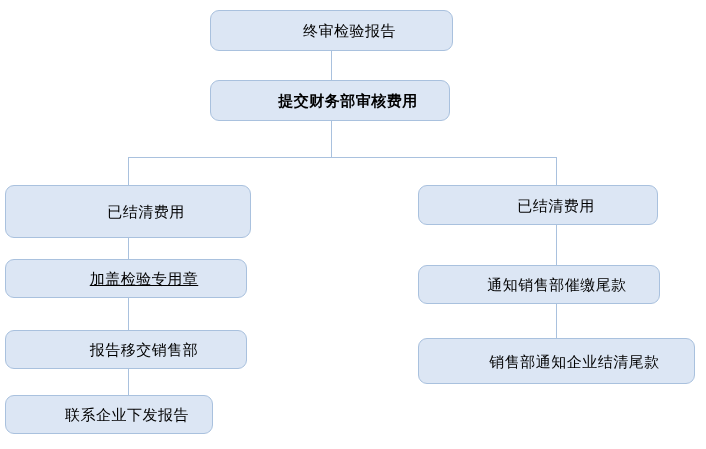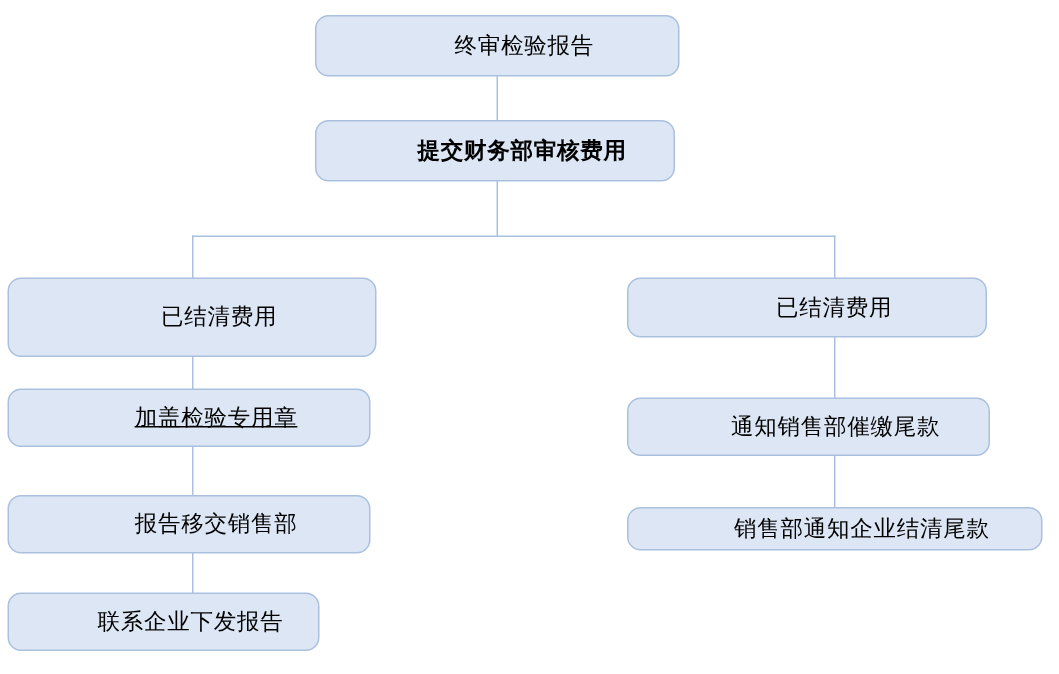--- a/index.html
+++ b/index.html
@@ -76,15 +76,15 @@
   <div class="node" style="left:5px; top:259px; width:242px; height:39px;text-decoration:underline;">加盖检验专用章</div>
 
   <div class="node" style="left:5px; top:330px; width:242px; height:39px;">报告移交销售部</div>
 
   <div class="node" style="left:5px; top:395px; width:208px; height:39px;">联系企业下发报告</div>
 
   <div class="node" style="left:418px; top:185px; width:240px; height:40px;">已结清费用</div>
 
   <div class="node" style="left:418px; top:265px; width:242px; height:39px;">通知销售部催缴尾款</div>
 
-  <div class="node" style="left:418px; top:338px; width:277px; height:29px;">销售部通知企业结清尾款</div>
+  <div class="node" style="left:418px; top:338px; width:277px; height:46px;">销售部通知企业结清尾款</div>
 
 </div>
 
 </body></html>

